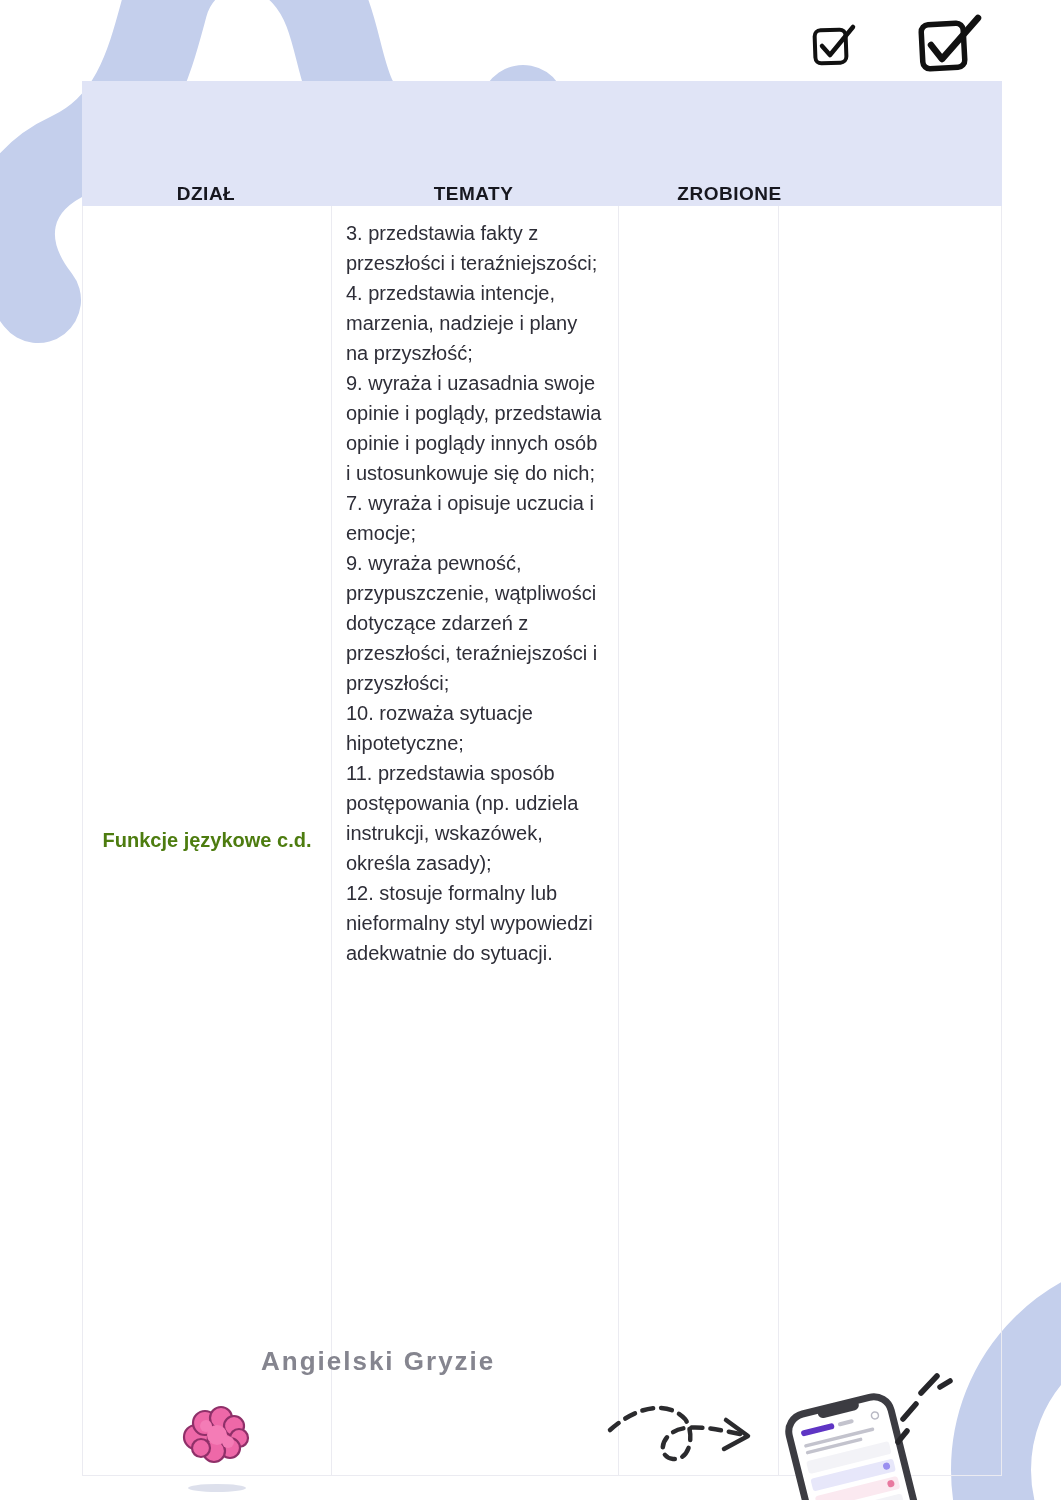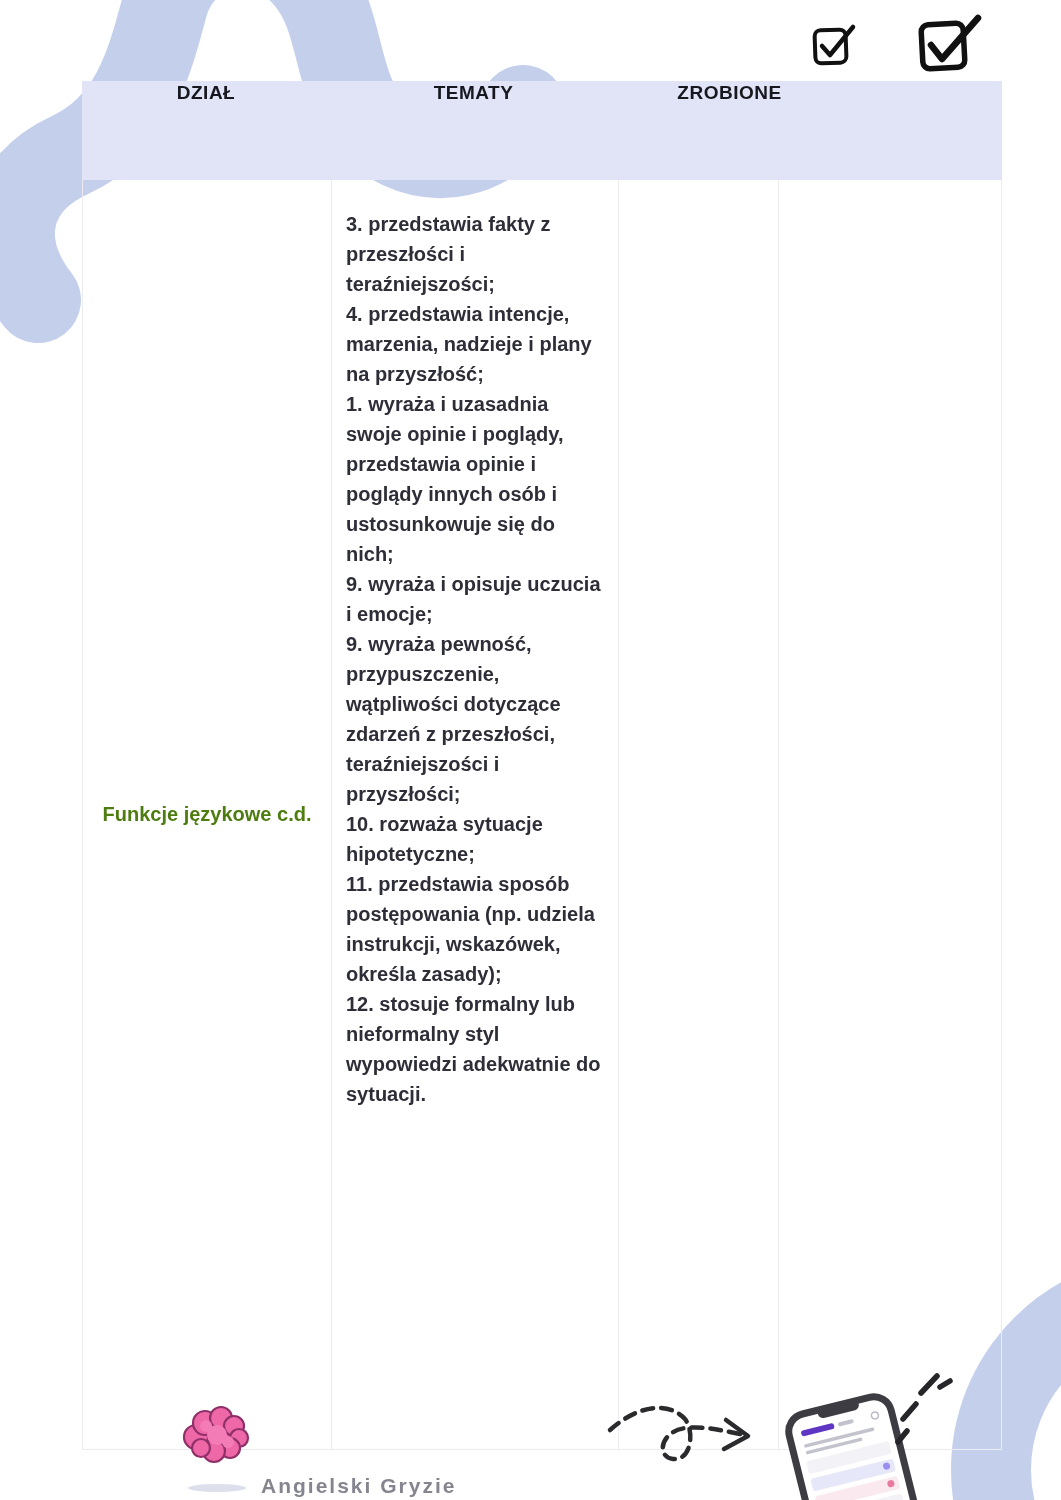--- a/index.html
+++ b/index.html
@@ -7,40 +7,40 @@
     position:relative;width:1061px;height:1500px;background:#ffffff;
     overflow:hidden;font-family:"Liberation Sans", sans-serif;
   }
   
   .blob{position:absolute;left:0;top:0;}
   .ring{position:absolute;left:911px;top:1220px;}
   .cb-small{position:absolute;left:806px;top:20px;}
   .cb-large{position:absolute;left:912px;top:10px;}
   
   .table{position:absolute;left:82px;top:81px;width:920px;}
-  .thead{height:99px;background:#e0e4f6;display:flex;align-items:flex-start;}
+  .thead{height:125px;background:#e0e4f6;display:flex;align-items:flex-end;}
   .th{font-weight:bold;font-size:19px;color:#17171f;text-align:center;
       letter-spacing:.5px;line-height:24px;box-sizing:border-box;}
   .th-dzial{width:248px;}
   .th-tematy{width:287px;}
   .th-data{width:160px;padding:0 22px;}
   .th-zrobione{width:225px;}
   .tbody{display:flex;height:1270px;border:1px solid #ebebf1;border-top:none;box-sizing:border-box;}
   .td{box-sizing:border-box;}
   .td + .td{border-left:1px solid #ebebf1;}
   .td-dzial{width:248px;display:flex;align-items:center;justify-content:center;}
   .dzial-text{font-weight:bold;font-size:20px;color:#4d7c0f;text-align:center;padding:0 10px;}
-  .td-tematy{width:287px;padding:29px 14px 0 14px;font-size:20px;line-height:30px;color:#2e2e38;font-weight:bold;}
+  .td-tematy{width:287px;padding:12px 14px 0 14px;font-size:20px;line-height:30px;color:#2e2e38;}
   .td-data{width:160px;}
   .td-zrobione{flex:1;}
   
   .brain{position:absolute;left:180px;top:1404px;}
   .brain-shadow{position:absolute;left:188px;top:1484px;width:58px;height:8px;
     background:#dde0ec;border-radius:50%;}
-  .brand-name{position:absolute;left:261px;top:1474px;font-size:21px;font-weight:bold;
+  .brand-name{position:absolute;left:261px;top:1346px;font-size:26px;font-weight:bold;
     color:#85858f;letter-spacing:2px;}
   .brand-tagline{position:absolute;left:262px;top:1444px;font-size:19px;color:#474c60;letter-spacing:.3px;}
   .arrow{position:absolute;left:598px;top:1393px;}
   .phone{position:absolute;left:768px;top:1384px;}
   .dashes{position:absolute;left:880px;top:1362px;}
 </style>
 </head>
 <body>
 
 <div class="page">
@@ -70,22 +70,22 @@
       <div class="th th-tematy">TEMATY</div>
       <div class="th th-zrobione">ZROBIONE</div>
     </div>
     <div class="tbody">
       <div class="td td-dzial">
         <div class="dzial-text">Funkcje językowe c.d.</div>
       </div>
       <div class="td td-tematy">
           <div>3. przedstawia fakty z przeszłości i teraźniejszości;</div>
           <div>4. przedstawia intencje, marzenia, nadzieje i plany na przyszłość;</div>
-          <div>1. wyraża i uzasadnia swoje opinie i poglądy, przedstawia opinie i poglądy innych osób i ustosunkowuje się do nich;</div>
-          <div>9. wyraża i opisuje uczucia i emocje;</div>
+          <div>9. wyraża i uzasadnia swoje opinie i poglądy, przedstawia opinie i poglądy innych osób i ustosunkowuje się do nich;</div>
+          <div>7. wyraża i opisuje uczucia i emocje;</div>
           <div>9. wyraża pewność, przypuszczenie, wątpliwości dotyczące zdarzeń z przeszłości, teraźniejszości i przyszłości;</div>
           <div>10. rozważa sytuacje hipotetyczne;</div>
           <div>11. przedstawia sposób postępowania (np. udziela instrukcji, wskazówek, określa zasady);</div>
           <div>12. stosuje formalny lub nieformalny styl wypowiedzi adekwatnie do sytuacji.</div>
         </div>
       <div class="td td-data"></div>
       <div class="td td-zrobione"></div>
     </div>
   </div>
 

